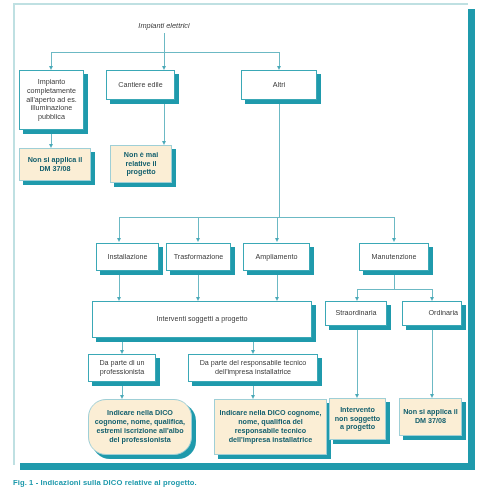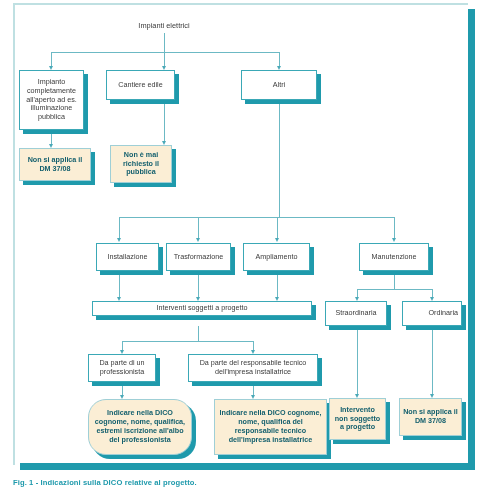--- a/index.html
+++ b/index.html
@@ -115,61 +115,61 @@
     <div class="arrow" style="left:120px;top:395px;"></div>
     <div class="ln v" style="left:253px;top:382px;height:15px;"></div>
     <div class="arrow" style="left:251px;top:395px;"></div>
 
     <div class="ln v" style="left:357px;top:326px;height:70px;"></div>
     <div class="arrow" style="left:355px;top:394px;"></div>
 
     <div class="ln v" style="left:432px;top:326px;height:70px;"></div>
     <div class="arrow" style="left:430px;top:394px;"></div>
 
-    <div class="node plain" style="left:114px;top:19px;width:100px;height:14px;">
+    <div class="node plain" style="left:114px;top:19px;width:100px;height:14px;font-style:italic;">
       <span class="lbl">Impianti elettrici</span>
     </div>
 
     <div class="node proc" style="left:106px;top:70px;width:69px;height:30px;">
       <span class="lbl">Cantiere edile</span>
     </div>
 
     <div class="node proc" style="left:19px;top:70px;width:65px;height:60px;">
       <span class="lbl">Impianto completamente all'aperto ad es. illuminazione pubblica</span>
     </div>
 
     <div class="node proc" style="left:241px;top:70px;width:76px;height:30px;">
       <span class="lbl">Altri</span>
     </div>
 
     <div class="node term" style="left:19px;top:148px;width:72px;height:33px;">
       <span class="lbl">Non si applica il DM 37/08</span>
     </div>
 
     <div class="node term" style="left:110px;top:145px;width:62px;height:38px;">
-      <span class="lbl">Non è mai richiesto il pubblica</span>
+      <span class="lbl">Non è mai relative il progetto</span>
     </div>
 
     <div class="node proc" style="left:88px;top:243px;width:63px;height:28px;margin-left:8px;">
       <span class="lbl">Installazione</span>
     </div>
 
     <div class="node proc" style="left:166px;top:243px;width:65px;height:28px;">
       <span class="lbl">Trasformazione</span>
     </div>
 
     <div class="node proc" style="left:243px;top:243px;width:67px;height:28px;">
       <span class="lbl">Ampliamento</span>
     </div>
 
     <div class="node proc" style="left:359px;top:243px;width:70px;height:28px;">
       <span class="lbl">Manutenzione</span>
     </div>
 
-    <div class="node proc" style="left:92px;top:301px;width:220px;height:15px;">
+    <div class="node proc" style="left:92px;top:301px;width:220px;height:37px;">
       <span class="lbl">Interventi soggetti a progetto</span>
     </div>
 
     <div class="node proc" style="left:325px;top:301px;width:62px;height:25px;">
       <span class="lbl">Straordinaria</span>
     </div>
 
     <div class="node proc" style="left:402px;top:301px;width:60px;height:25px;justify-content:flex-end;">
       <span class="lbl">Ordinaria</span>
     </div>

